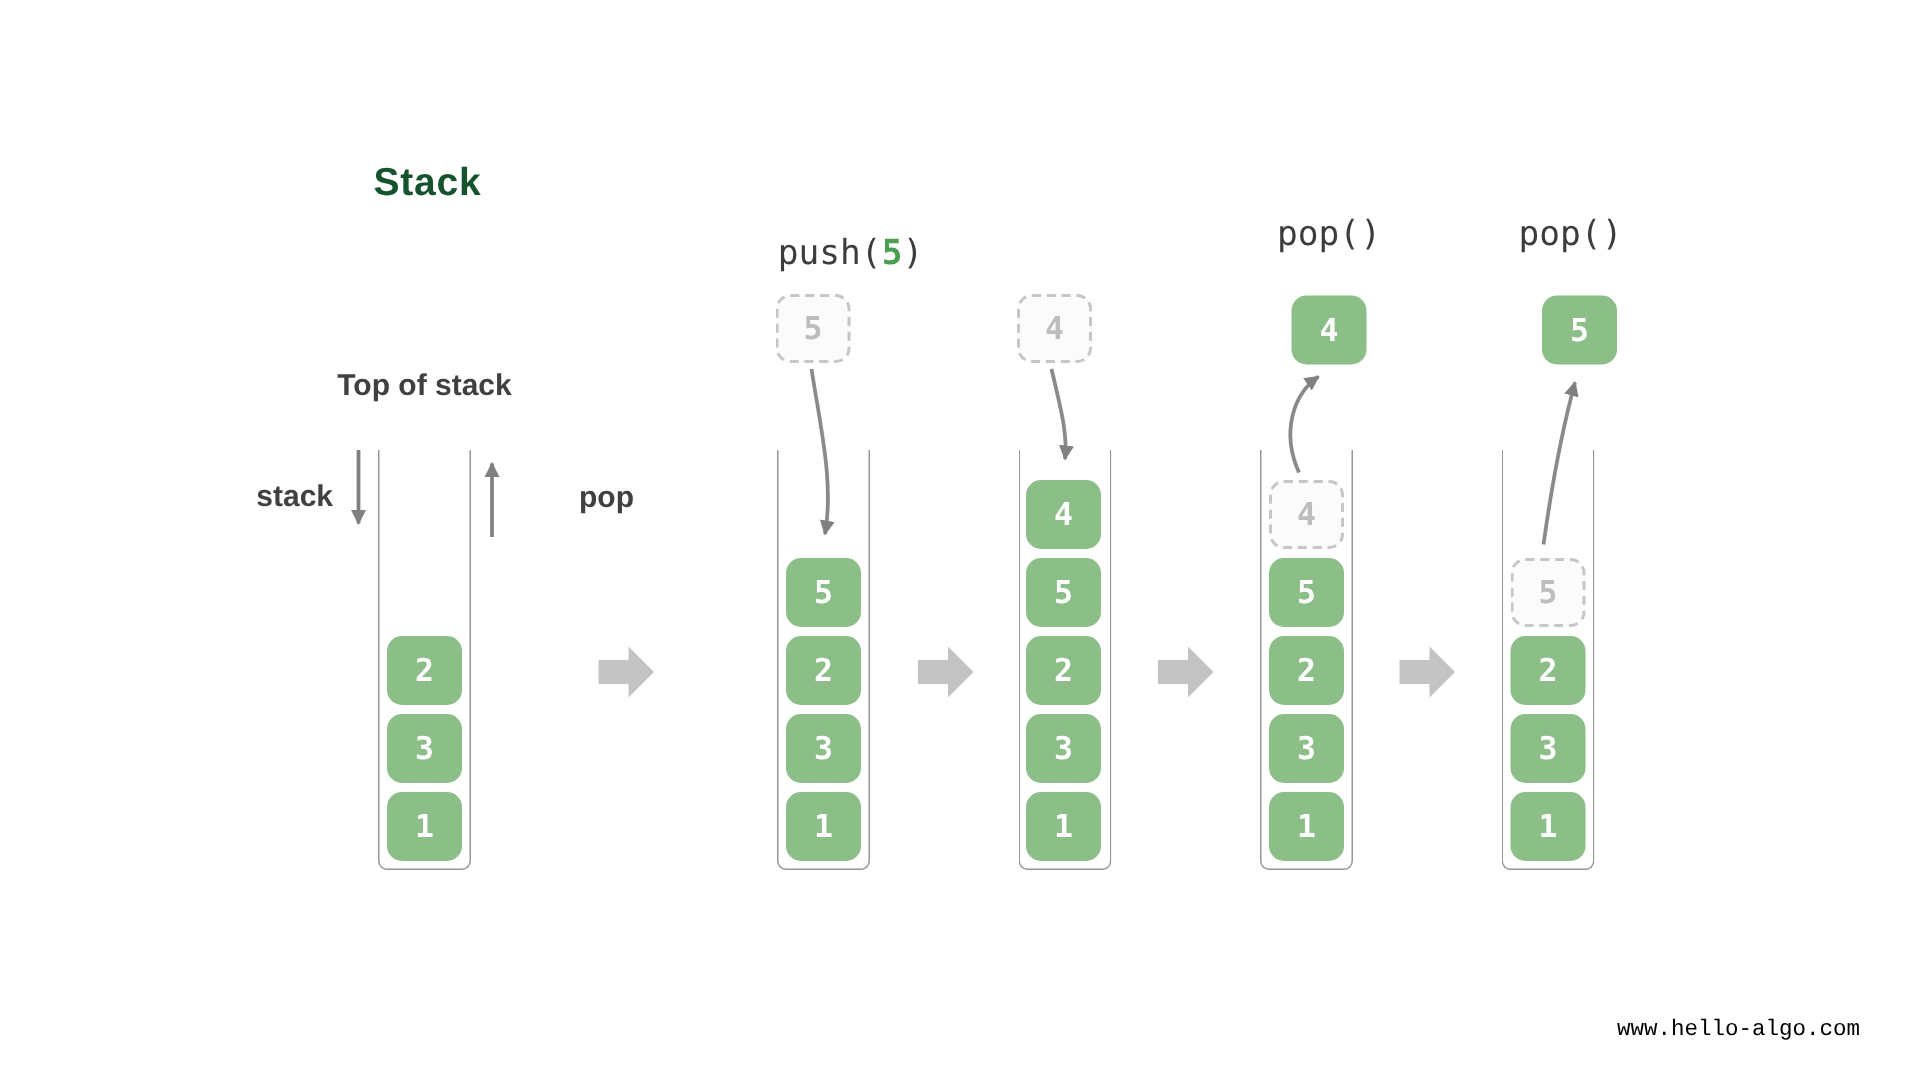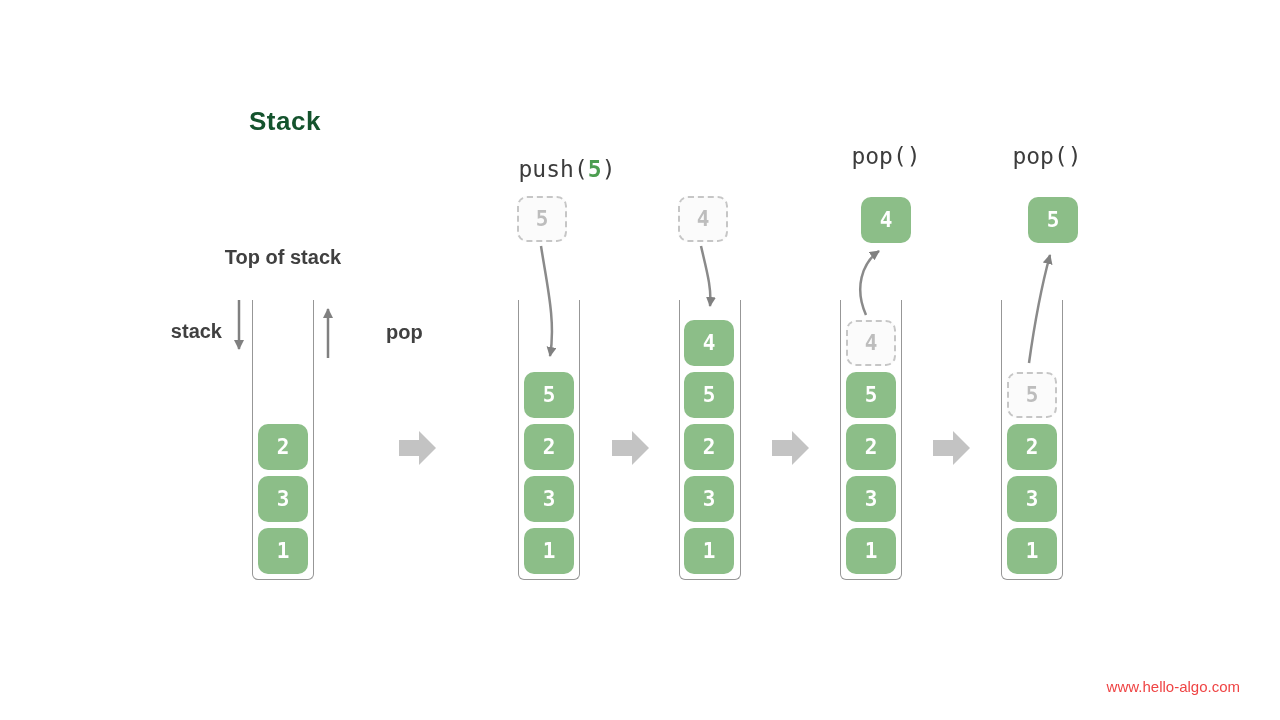--- a/index.html
+++ b/index.html
@@ -17,22 +17,22 @@
 
   .stack-container{width:62px;height:280px;box-sizing:border-box;
                    border-left:1.5px solid #979797;border-right:1.5px solid #979797;
                    border-bottom:1.5px solid #979797;border-radius:0 0 6px 6px;background:transparent;}
 
   .cell{width:50px;height:46px;box-sizing:border-box;border-radius:10px;background:#8CBE88;
         color:#ffffff;font-family:"DejaVu Sans Mono","Liberation Mono",monospace;
         font-size:21px;font-weight:bold;display:flex;align-items:center;justify-content:center;}
   .ghost{background:#FBFBFB;border:2px dashed #C6C6C6;color:#BDBDBD;}
 
-  .watermark{font-family:Liberation Sans, sans-serif;font-size:15px;
-             color:#ef4444;}
+  .watermark{font-family:Liberation Mono, monospace;font-size:15px;
+             color:#000000;}
   svg.overlay{position:absolute;left:0;top:0;pointer-events:none;}
 </style>
 </head>
 <body>
 
 <div class="canvas">
 
   <div class="abs diagram-title" style="left:249px;top:106px;">Stack</div>
 
   <div class="abs bold-label centered" style="left:183px;top:246px;width:200px;">Top of stack</div>

